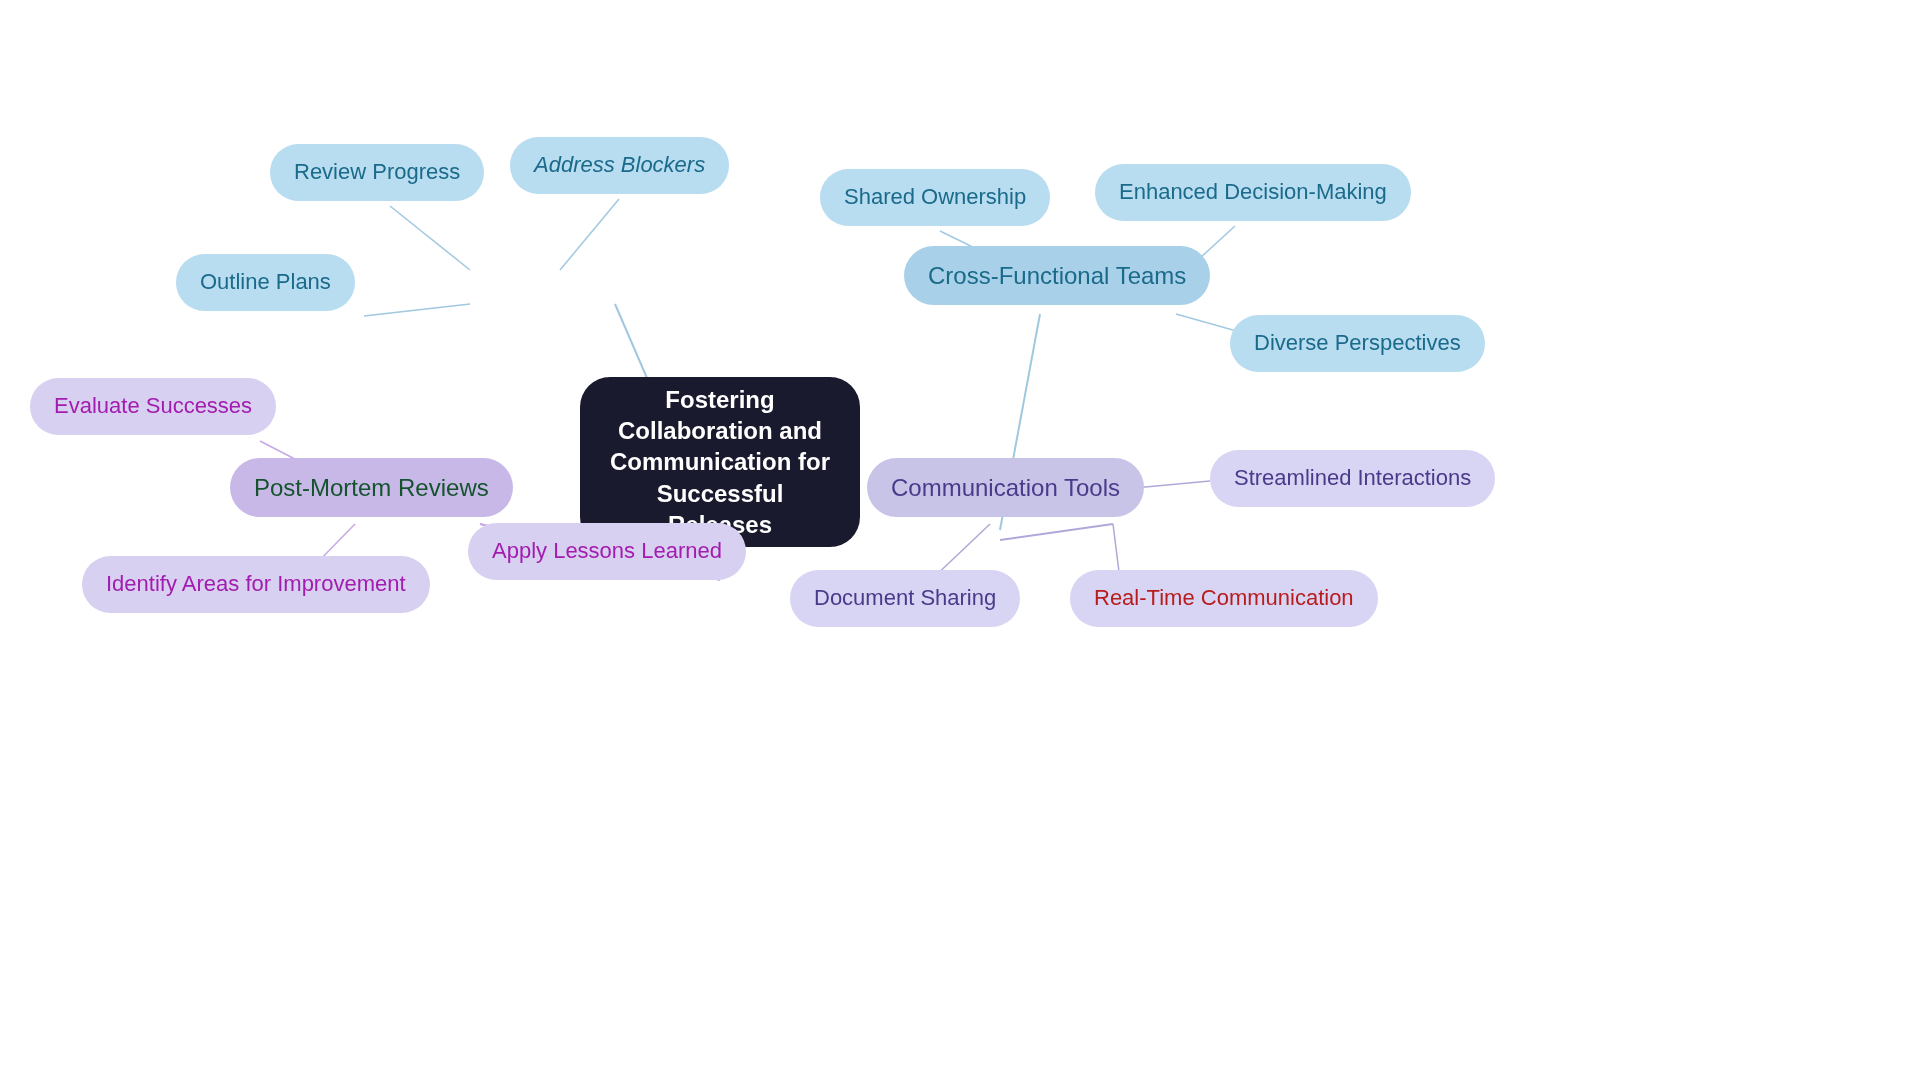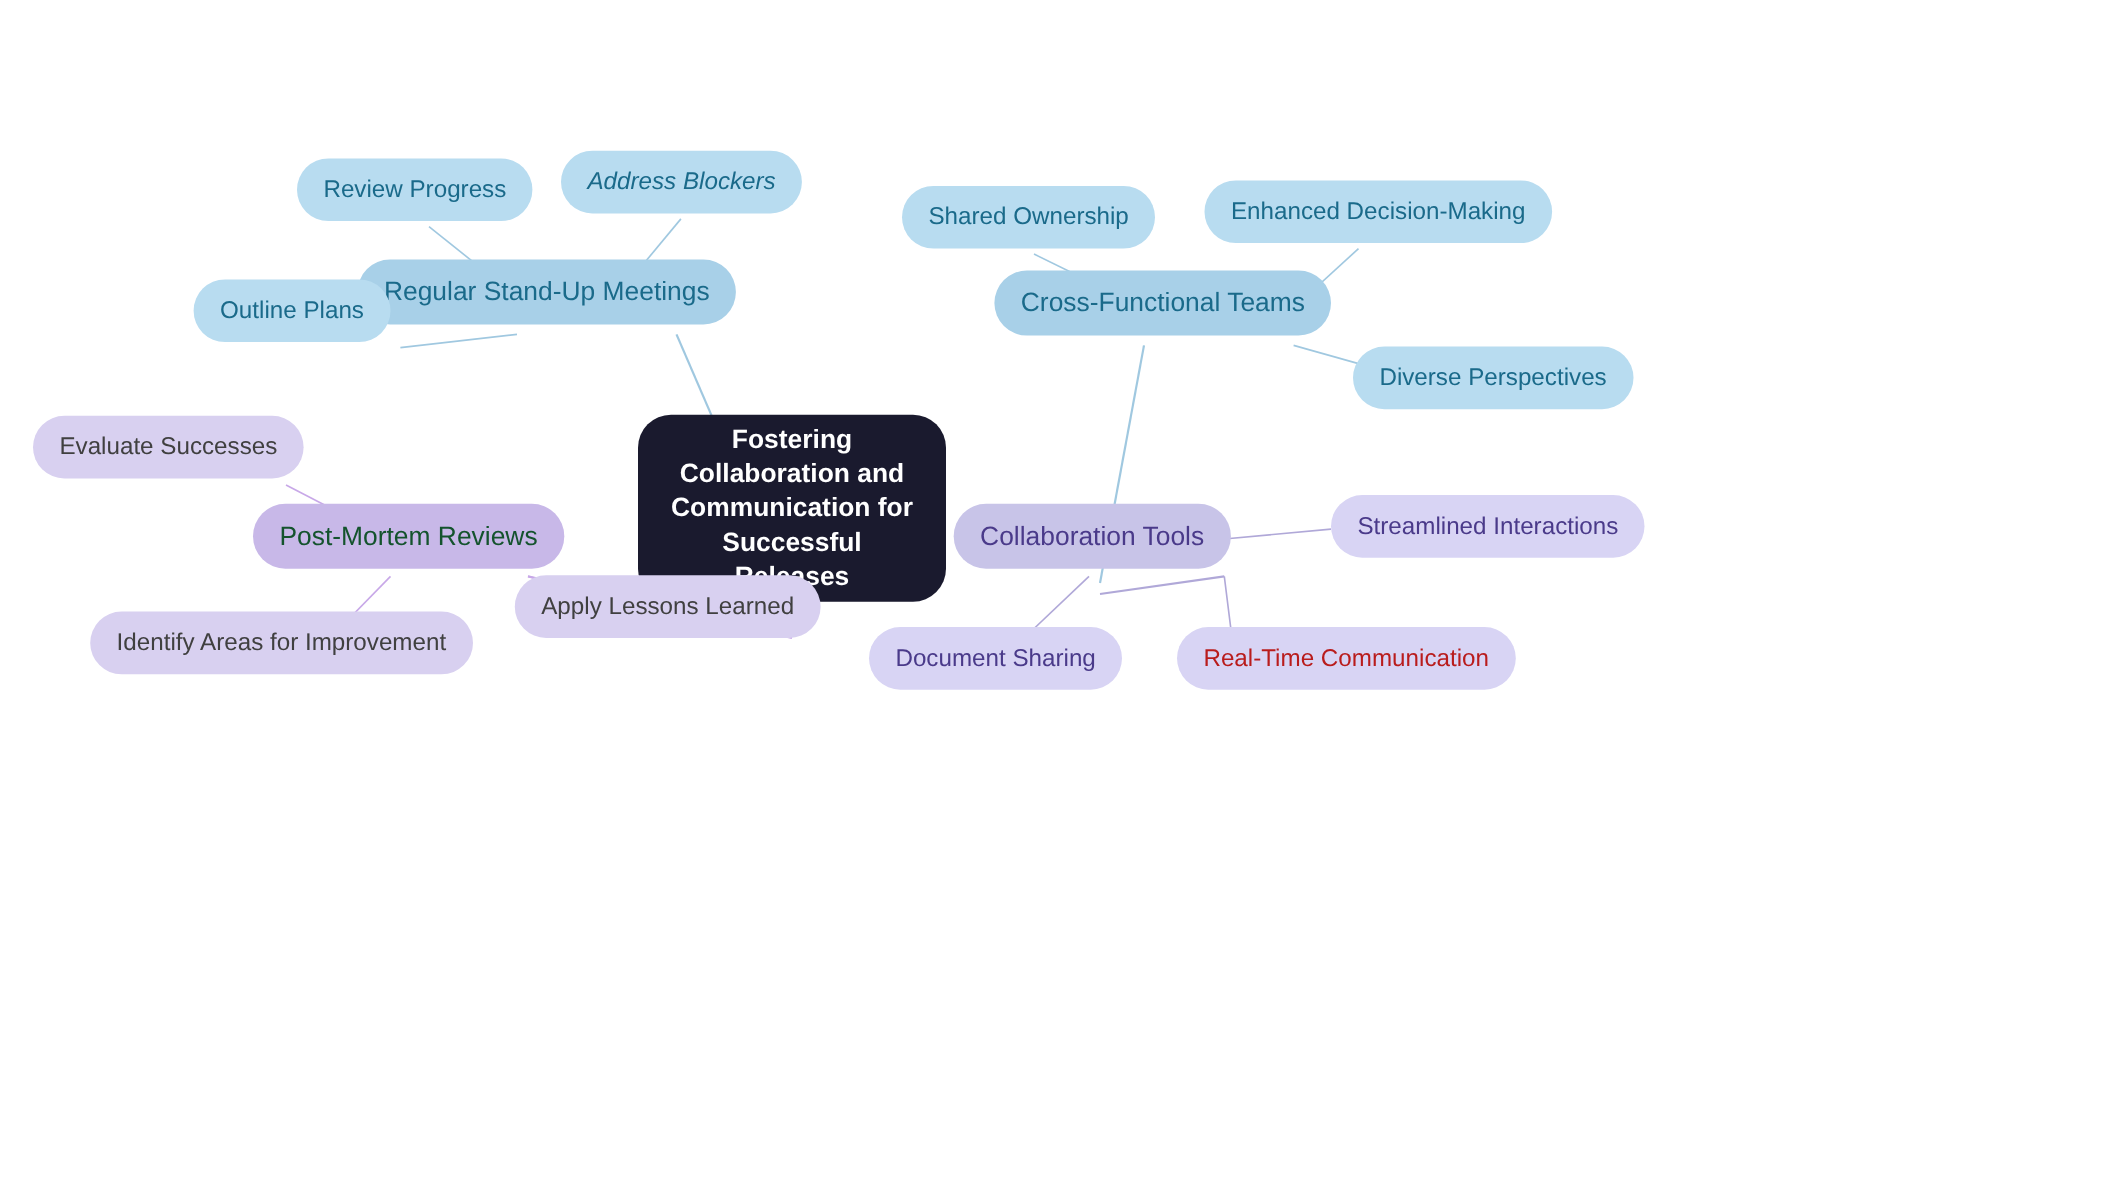--- a/index.html
+++ b/index.html
@@ -53,21 +53,21 @@
       color: #1a6a8a;
       border: none;
     }
     .node-blue-medium {
       background: #a8d0e8;
       color: #1a6a8a;
       font-size: 24px;
     }
     .node-purple {
       background: #d8d0f0;
-      color: #404040;
+      color: #a21caf;
       border: none;
     }
     .node-purple-medium {
       background: #c8b8e8;
       color: #14532d;
       font-size: 24px;
     }
     .node-lavender {
       background: #d8d4f4;
       color: #4a3a8a;
@@ -107,21 +107,20 @@
 
     <line x1="1113" y1="490" x2="1210" y2="481" stroke="#b0a8d8" stroke-width="1.5"></line>
 
     <line x1="990" y1="524" x2="931" y2="580" stroke="#b0a8d8" stroke-width="1.5"></line>
 
     <line x1="1113" y1="524" x2="1120" y2="580" stroke="#b0a8d8" stroke-width="1.5"></line>
   </svg>
 
   <div class="node node-center" style="left: 580px; top: 377px;">Fostering Collaboration and Communication for Successful Releases</div>
 
-  <div class="node node-blue-medium" style="left: 325px; top: 236px;">Regular Stand-Up Meetings</div>
 
   <div class="node node-blue" style="left: 270px; top: 144px;">Review Progress</div>
 
   <div class="node node-blue" style="left: 510px; top: 137px; font-style: italic;">Address Blockers</div>
 
   <div class="node node-blue" style="left: 176px; top: 254px;">Outline Plans</div>
 
   <div class="node node-blue-medium" style="left: 904px; top: 246px;">Cross-Functional Teams</div>
 
   <div class="node node-blue" style="left: 820px; top: 169px;">Shared Ownership</div>
@@ -131,21 +130,21 @@
   <div class="node node-blue" style="left: 1230px; top: 315px;">Diverse Perspectives</div>
 
   <div class="node node-purple-medium" style="left: 230px; top: 458px;">Post-Mortem Reviews</div>
 
   <div class="node node-purple" style="left: 30px; top: 378px;">Evaluate Successes</div>
 
   <div class="node node-purple" style="left: 82px; top: 556px;">Identify Areas for Improvement</div>
 
   <div class="node node-purple" style="left: 468px; top: 523px;">Apply Lessons Learned</div>
 
-  <div class="node node-lavender" style="left: 867px; top: 458px; background:#c8c4e8; color:#4a3a8a; font-size:24px;">Collaboration Tools</div>
+  <div class="node node-lavender" style="left: 867px; top: 458px; background:#c8c4e8; color:#4a3a8a; font-size:24px;">Communication Tools</div>
 
   <div class="node node-lavender" style="left: 1210px; top: 450px; background:#d8d4f4; color:#4a3a8a;">Streamlined Interactions</div>
 
   <div class="node node-lavender" style="left: 790px; top: 570px; background:#d8d4f4; color:#4a3a8a;">Document Sharing</div>
 
   <div class="node node-lavender" style="left: 1070px; top: 570px; background:#d8d4f4; color:#b91c1c;">Real-Time Communication</div>
 
 </div>
 
 </body></html>

